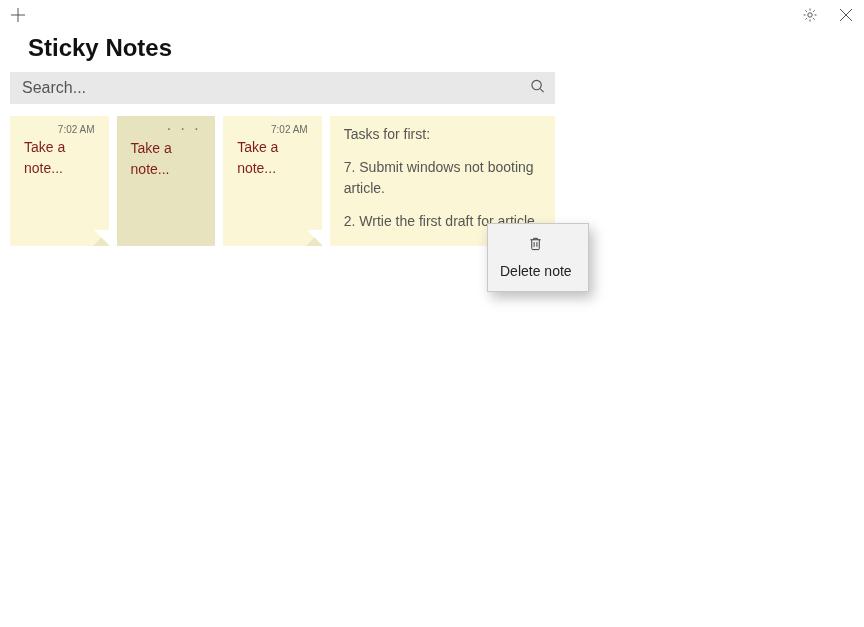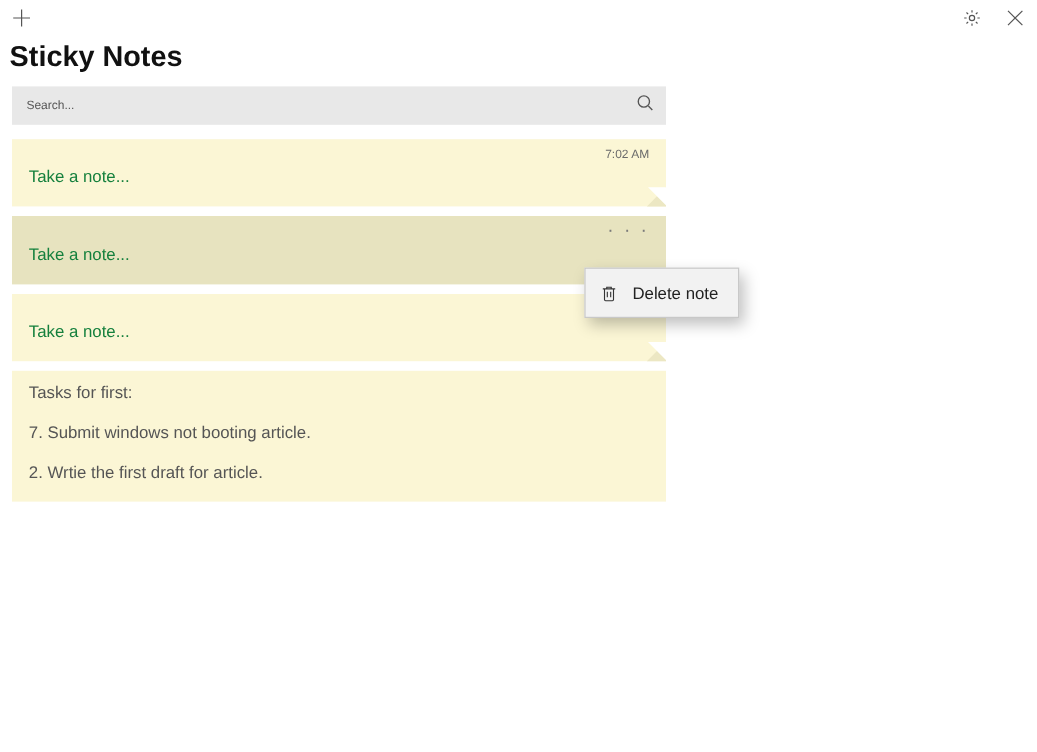--- a/index.html
+++ b/index.html
@@ -39,21 +39,21 @@
       color: #333;
     }
     .icon-btn svg {
       width: 16px;
       height: 16px;
       stroke: #555;
       fill: none;
       stroke-width: 1;
     }
     .header {
-      padding: 4px 10px 10px 8px;
+      padding: 4px 10px 10px 28px;
     }
     .header h1 {
       font-size: 24px;
       font-weight: 700;
       color: #111;
     }
     .main-col {
       width: 565px;
       padding: 0 10px;
     }
@@ -62,37 +62,37 @@
       display: flex;
       align-items: center;
       padding: 0 12px;
       height: 32px;
       position: relative;
     }
     .searchbar input {
       border: none;
       background: transparent;
       width: 100%;
-      font-size: 10px;
+      font-size: 16px;
       color: #1d4ed8;
       outline: none;
     }
     .searchbar input::placeholder {
       color: #555;
     }
     .searchbar .search-icon {
       position: absolute;
       right: 10px;
       top: 50%;
       transform: translateY(-50%);
     }
     .notes {
       margin-top: 12px;
       display: flex;
-      flex-direction: column;
+      flex-direction: row;
       gap: 8px;
     }
     .note {
       background: #fbf6d5;
       position: relative;
       padding: 8px 14px 14px 14px;
     }
     .note.selected {
       background: #e7e3bf;
     }
@@ -110,21 +110,21 @@
       line-height: 10px;
       height: 14px;
       cursor: pointer;
     }
     .note-text {
       font-size: 14px;
       color: #555;
       line-height: 1.5;
     }
     .note-text.placeholder {
-      color: #15803d;
+      color: #7f1d1d;
     }
     .note-text .line {
       display: block;
       margin-bottom: 12px;
     }
     .note-text .line:last-child {
       margin-bottom: 0;
     }
     .corner {
       position: absolute;
@@ -154,20 +154,21 @@
       z-index: 100;
     }
     .context-item {
       display: flex;
       align-items: center;
       gap: 12px;
       padding: 6px 16px 6px 12px;
       font-size: 14px;
       color: #222;
       cursor: pointer;
+      flex-direction: column;
     }
     .context-item svg {
       width: 15px;
       height: 15px;
       stroke: #333;
       fill: none;
       stroke-width: 1;
     }
   </style>
 </head>

